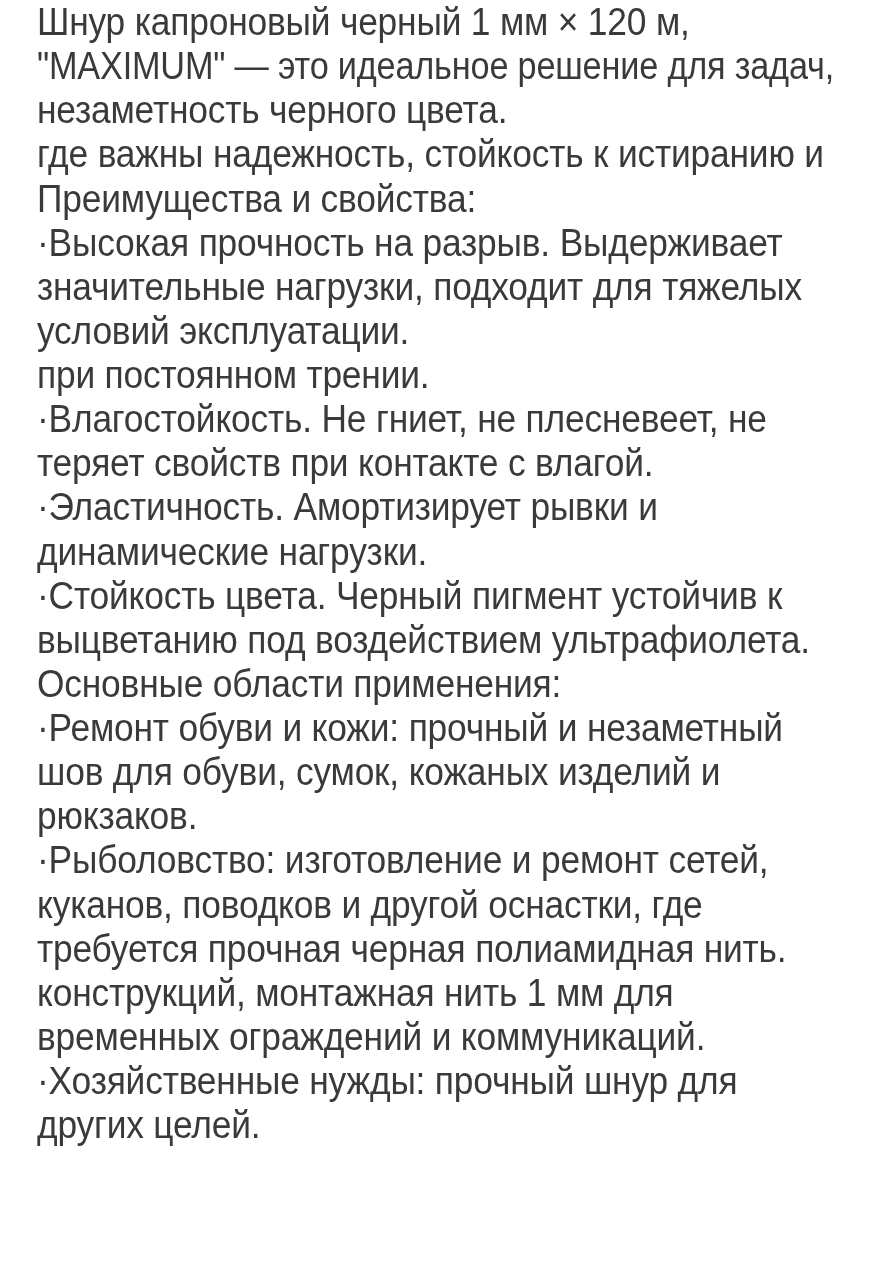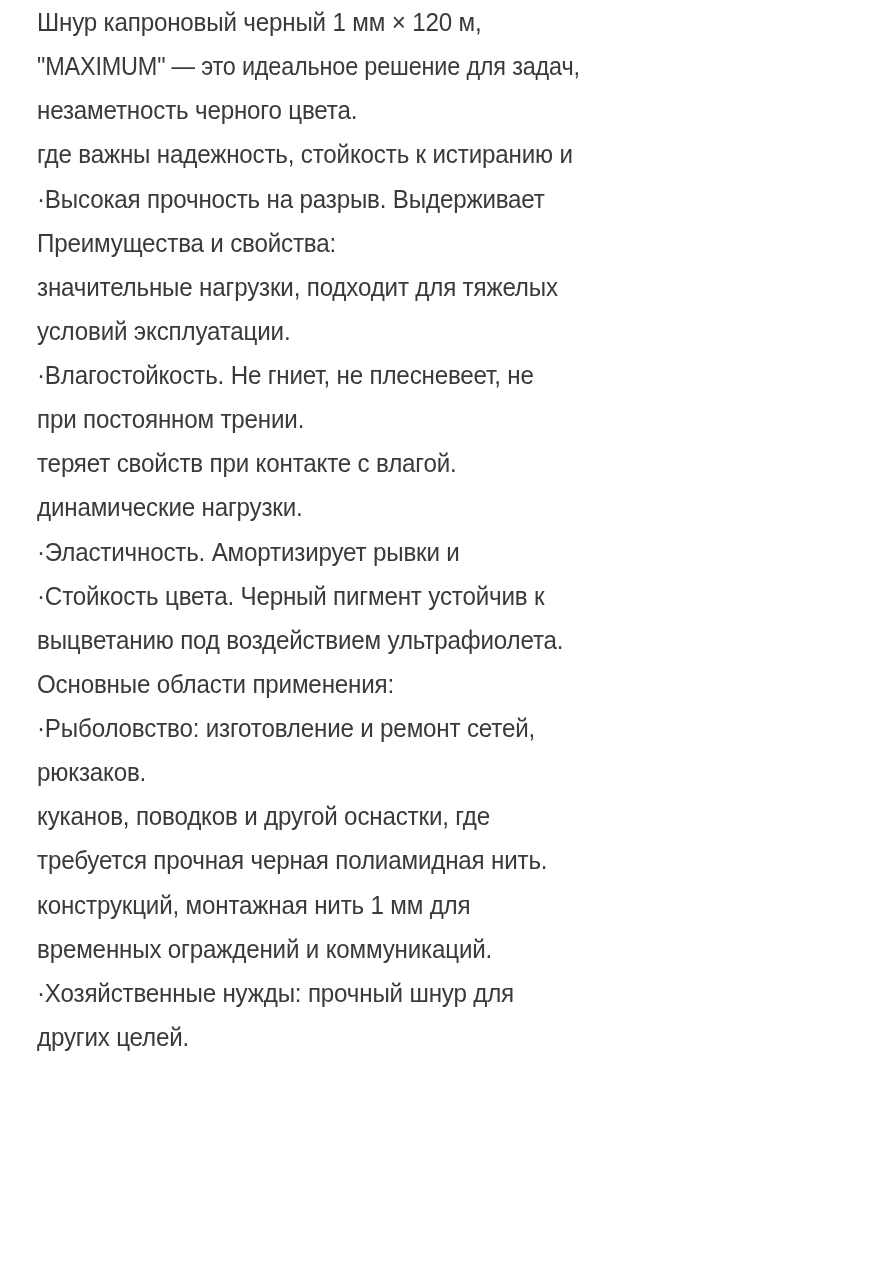--- a/index.html
+++ b/index.html
@@ -12,21 +12,21 @@
     overflow: hidden;
     background: #ffffff;
     font-family: "Liberation Sans", sans-serif;
   }
   .description {
     box-sizing: border-box;
     width: 873px;
     height: 1280px;
     padding: 0 36px 0 37px;
     color: #3a3a3a;
-    font-size: 26px;
+    font-size: 38px;
     font-weight: 400;
   }
   .line {
     height: 44.138px;
     line-height: 44.138px;
     white-space: nowrap;
     overflow: visible;
   }
   .line-text {
     display: inline-block;
@@ -36,33 +36,35 @@
   }
 </style>
 </head>
 <body>
 
 <div class="description">
   <div class="line"><span class="line-text" style="transform: scaleX(0.93);">Шнур капроновый черный 1 мм × 120 м,</span></div>
   <div class="line"><span class="line-text" style="transform: scaleX(0.9013);">"MAXIMUM" — это идеальное решение для задач,</span></div>
   <div class="line"><span class="line-text" style="transform: scaleX(0.93);">незаметность черного цвета.</span></div>
   <div class="line"><span class="line-text" style="transform: scaleX(0.93);">где важны надежность, стойкость к истиранию и</span></div>
+  <div class="line"><span class="line-text" style="transform: scaleX(0.93);">Преимущества и свойства:</span></div>
   <div class="line"><span class="line-text" style="transform: scaleX(0.93);">·Высокая прочность на разрыв. Выдерживает</span></div>
-  <div class="line"><span class="line-text" style="transform: scaleX(0.93);">Преимущества и свойства:</span></div>
   <div class="line"><span class="line-text" style="transform: scaleX(0.93);">значительные нагрузки, подходит для тяжелых</span></div>
   <div class="line"><span class="line-text" style="transform: scaleX(0.93);">условий эксплуатации.</span></div>
+  <div class="line"><span class="line-text" style="transform: scaleX(0.93);">при постоянном трении.</span></div>
   <div class="line"><span class="line-text" style="transform: scaleX(0.93);">·Влагостойкость. Не гниет, не плесневеет, не</span></div>
-  <div class="line"><span class="line-text" style="transform: scaleX(0.93);">при постоянном трении.</span></div>
   <div class="line"><span class="line-text" style="transform: scaleX(0.93);">теряет свойств при контакте с влагой.</span></div>
+  <div class="line"><span class="line-text" style="transform: scaleX(0.93);">·Эластичность. Амортизирует рывки и</span></div>
   <div class="line"><span class="line-text" style="transform: scaleX(0.93);">динамические нагрузки.</span></div>
-  <div class="line"><span class="line-text" style="transform: scaleX(0.93);">·Эластичность. Амортизирует рывки и</span></div>
   <div class="line"><span class="line-text" style="transform: scaleX(0.93);">·Стойкость цвета. Черный пигмент устойчив к</span></div>
   <div class="line"><span class="line-text" style="transform: scaleX(0.93);">выцветанию под воздействием ультрафиолета.</span></div>
   <div class="line"><span class="line-text" style="transform: scaleX(0.93);">Основные области применения:</span></div>
+  <div class="line"><span class="line-text" style="transform: scaleX(0.93);">·Ремонт обуви и кожи: прочный и незаметный</span></div>
+  <div class="line"><span class="line-text" style="transform: scaleX(0.93);">шов для обуви, сумок, кожаных изделий и</span></div>
+  <div class="line"><span class="line-text" style="transform: scaleX(0.93);">рюкзаков.</span></div>
   <div class="line"><span class="line-text" style="transform: scaleX(0.93);">·Рыболовство: изготовление и ремонт сетей,</span></div>
-  <div class="line"><span class="line-text" style="transform: scaleX(0.93);">рюкзаков.</span></div>
   <div class="line"><span class="line-text" style="transform: scaleX(0.93);">куканов, поводков и другой оснастки, где</span></div>
   <div class="line"><span class="line-text" style="transform: scaleX(0.93);">требуется прочная черная полиамидная нить.</span></div>
   <div class="line"><span class="line-text" style="transform: scaleX(0.93);">конструкций, монтажная нить 1 мм для</span></div>
   <div class="line"><span class="line-text" style="transform: scaleX(0.93);">временных ограждений и коммуникаций.</span></div>
   <div class="line"><span class="line-text" style="transform: scaleX(0.93);">·Хозяйственные нужды: прочный шнур для</span></div>
   <div class="line"><span class="line-text" style="transform: scaleX(0.93);">других целей.</span></div>
 </div>
 
 </body></html>

